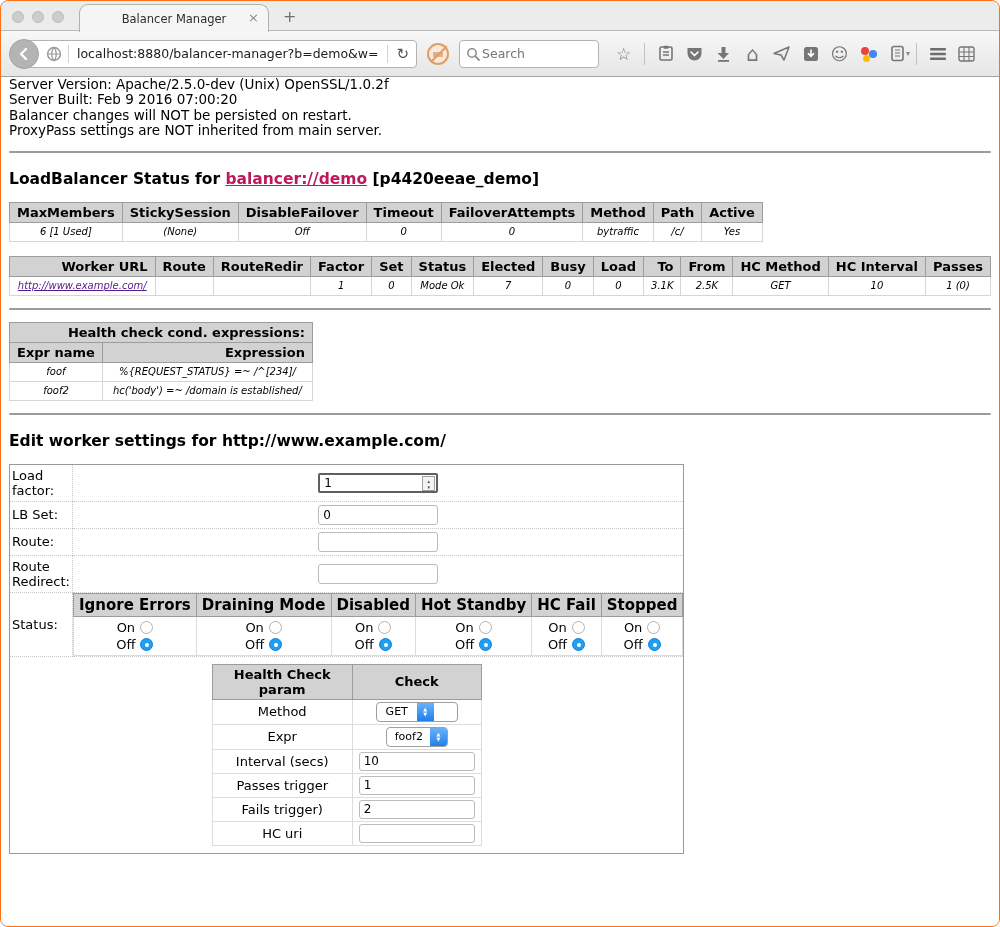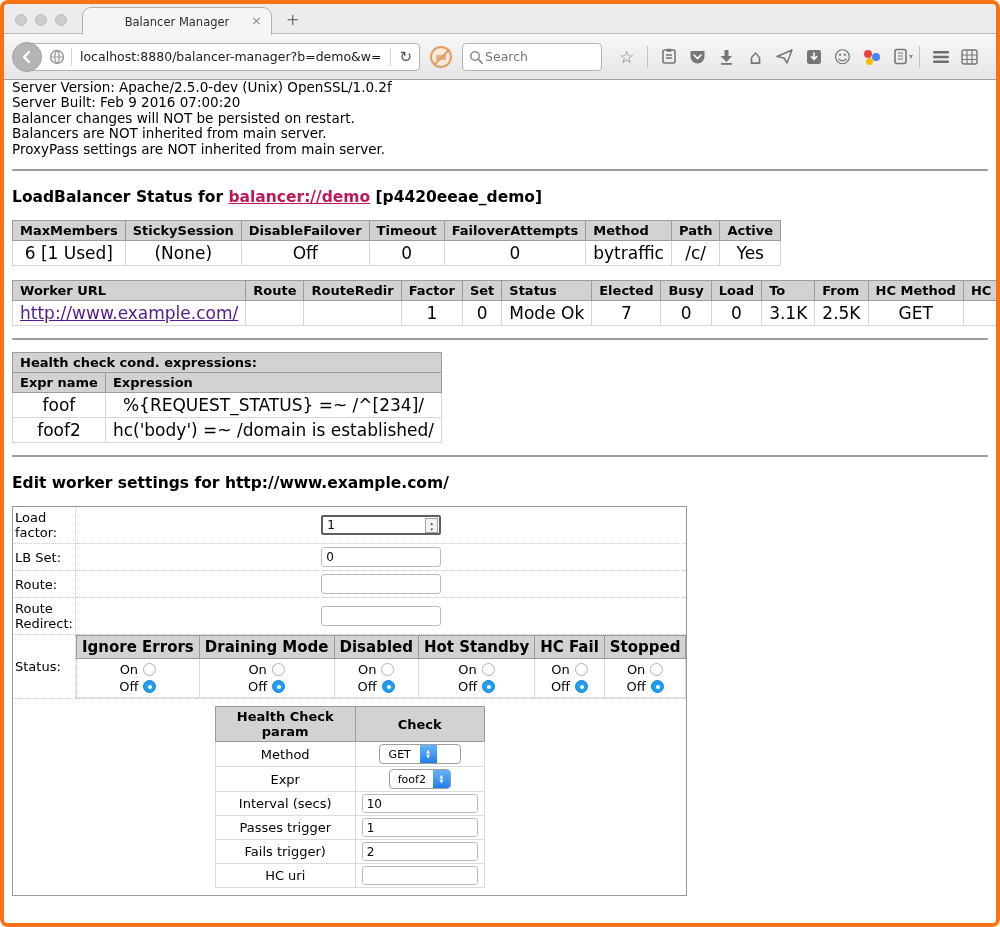--- a/index.html
+++ b/index.html
@@ -1,20 +1,20 @@
 <!DOCTYPE html>
 <html><head>
 <meta charset="utf-8">
 <style>
   * { box-sizing: border-box; }
   html,body { margin:0; padding:0; width:1000px; height:927px; background:#fff;
               font-family:"DejaVu Sans","Liberation Sans",sans-serif; }
   .window { width:1000px; height:927px; border-radius:8px; overflow:hidden;
             box-shadow:0 0 5px rgba(0,0,0,.35) inset; background:#fff;
-            border:4px solid #f97316; display:flex; flex-direction:column; }
+            border:1px solid #f97316; display:flex; flex-direction:column; }
 
   
   .tabbar { height:30px; background:#ececec; flex:0 0 auto; position:relative;
             border-bottom:1px solid #b9b9b9; }
   .lights { position:absolute; left:11px; top:10px; display:flex; gap:8px; }
   .light { width:12px; height:12px; border-radius:50%; background:#cdcdcd; border:1px solid #bdbdbd; }
   .tab { position:absolute; left:78px; top:3px; width:190px; height:28px;
          background:#f5f5f5; border:1px solid #b0b0b0; border-bottom:none;
          border-radius:9px 9px 0 0; display:flex; align-items:center; justify-content:center;
          font-size:11.5px; color:#2e2e2e; }
@@ -59,23 +59,23 @@
   .content { flex:1 1 auto; background:#fff; padding:0 8px; overflow:hidden; color:#000; }
   h1 { font-size:27px; margin:20px 0 21px 0; letter-spacing:.2px; }
   .info { font-size:13.5px; line-height:15.4px; }
   hr { border:none; height:2px; background:#9b9b9b; margin:12px 0; border-radius:1px; }
   h3 { font-size:15.5px; margin:17px 0 12px 0; }
   a.plink { color:#be185d; text-decoration:underline; font-weight:bold; }
   a.cell-link { color:#551a8b; text-decoration:underline; font-weight:normal; }
 
   table.datatable { border-collapse:collapse; border:1px solid #7e7e7e; margin:14px 0 6px 0; }
   table.datatable th { background:#d2d2d2; border:1px solid #9c9c9c; font-size:13px; font-weight:bold;
-                       padding:2px 7px; text-align:left; white-space:nowrap; }
-  table.datatable td { border:1px solid #d6d6d6; font-size:17px; padding:2px 7px; text-align:center;
-                       white-space:nowrap; height:19px; }
+                       padding:2px 7px; text-align:right; white-space:nowrap; }
+  table.datatable td { border:1px solid #d6d6d6; font-size:10px; padding:2px 7px; text-align:center;
+                       white-space:nowrap; height:19px;font-style:italic; }
 
   
   table.formtable { border-collapse:collapse; border:1px solid #9a9a9a; width:564px; margin:14px 0 8px 0; }
   table.formtable > tbody > tr > td { border:1px dotted #c9c9c9; font-size:13px; padding:3px 2px; }
   td.flabel { width:100px; text-align:left; }
   td.fvalue { text-align:center; }
   input.txt { width:120px; height:20px; border:1px solid #bbb; border-radius:3px; font-size:12px;
               padding:1px 4px; font-family:"DejaVu Sans","Liberation Sans",sans-serif; }
   .numwrap { position:relative; display:inline-block; }
   input.txt.focused { border:2px solid #5f5f5f; border-radius:2px; }
@@ -214,21 +214,20 @@
     </div>
   </div>
 
   <div class="content">
 
 
     <div class="info">
       <div>Server Version: Apache/2.5.0-dev (Unix) OpenSSL/1.0.2f</div>
       <div>Server Built: Feb 9 2016 07:00:20</div>
       <div>Balancer changes will NOT be persisted on restart.</div>
-      <div>Balancers are NOT inherited from main server.</div>
       <div>ProxyPass settings are NOT inherited from main server.</div>
     </div>
 
     <hr>
 
     <h3><span>LoadBalancer Status for </span><a class="plink" href="#">balancer://demo</a><span> [p4420eeae_demo]</span></h3>
 
     <table class="datatable">
       <tbody>
           <tr>

